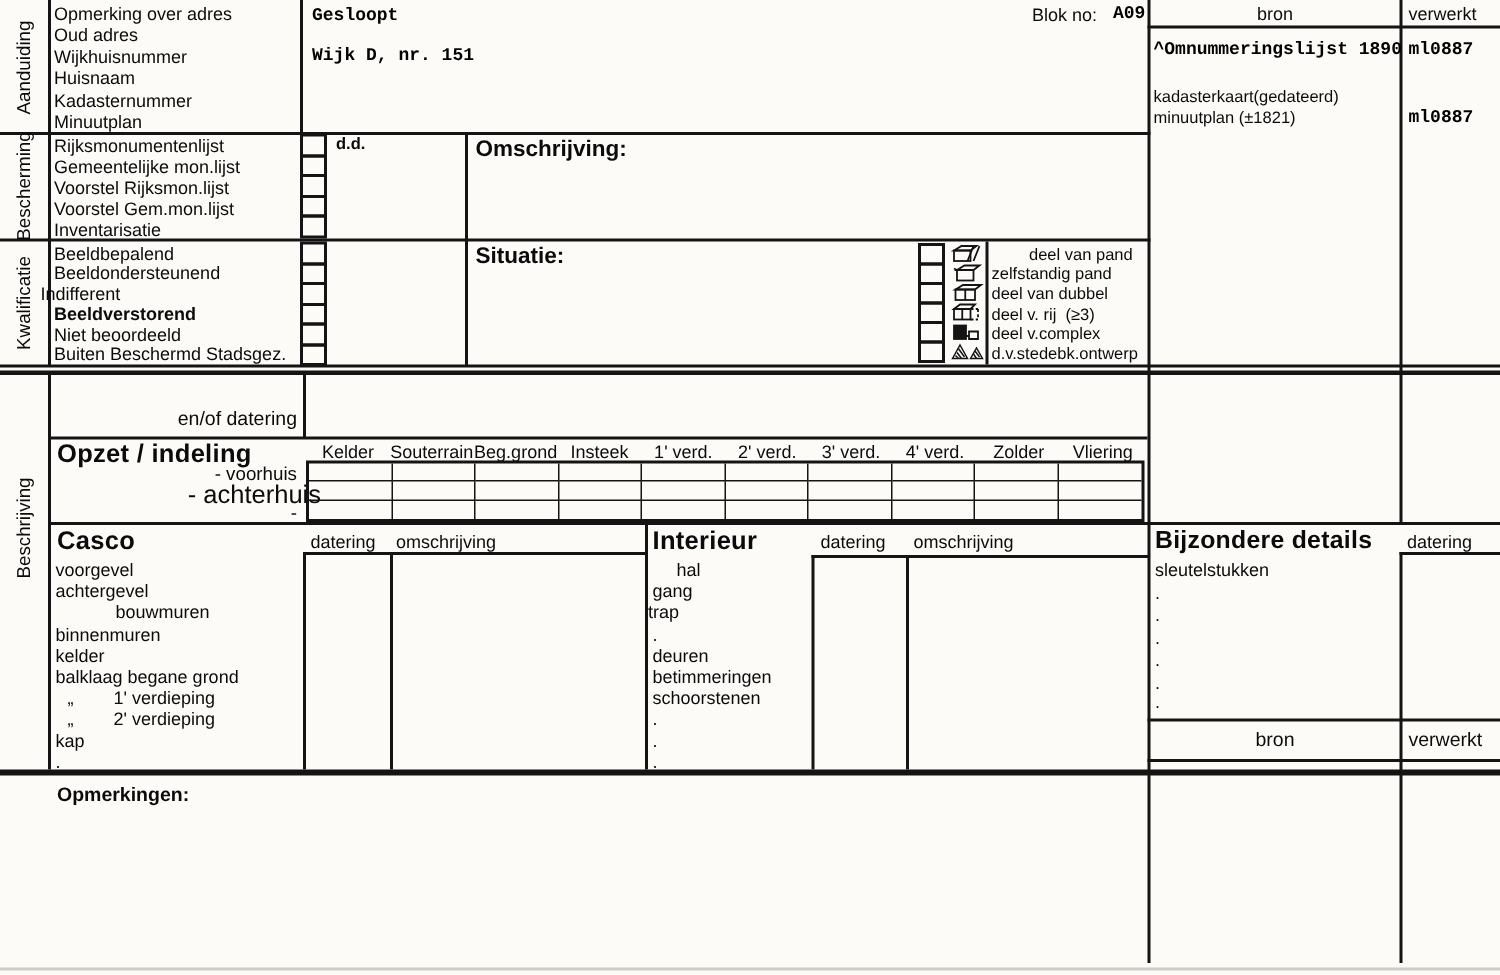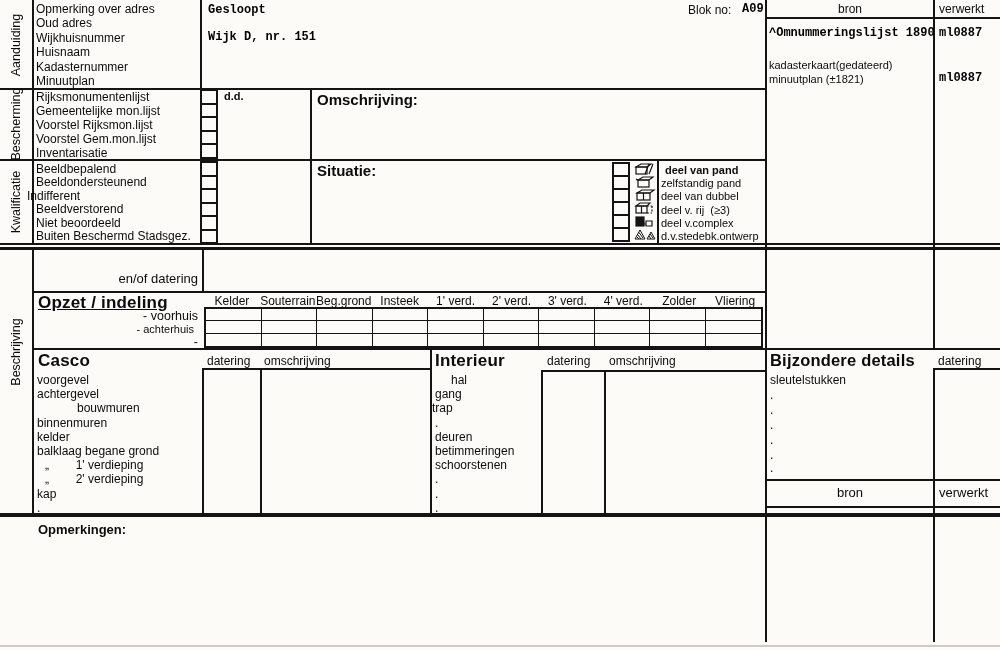--- a/index.html
+++ b/index.html
@@ -104,21 +104,21 @@
     <div class="cb"></div>
   </div>
   <div class="abs lbl-sm" style="left:224px;top:90px;font-weight:bold;">d.d.</div>
   <div class="abs field" style="left:222px;top:102px;width:86px;height:140px;"></div>
   <div class="abs med" style="left:317px;top:92px;">Omschrijving:</div>
   <div class="abs field" style="left:315px;top:108px;width:448px;height:50px;"></div>
 
   <div class="abs lbl" style="left:36px;top:163px;">Beeldbepalend</div>
   <div class="abs lbl" style="left:36px;top:176px;">Beeldondersteunend</div>
   <div class="abs lbl" style="left:27px;top:190px;">Indifferent</div>
-  <div class="abs lbl" style="left:36px;top:203px;">Beeldverstorend</div>
+  <div class="abs lbl" style="left:36px;top:203px;font-weight:bold;">Beeldverstorend</div>
   <div class="abs lbl" style="left:36px;top:217px;">Niet beoordeeld</div>
   <div class="abs lbl" style="left:36px;top:230px;">Buiten Beschermd Stadsgez.</div>
 
   <div class="abs" style="left:200px;top:161px;">
     <div class="cb"></div>
     <div class="cb"></div>
     <div class="cb"></div>
     <div class="cb"></div>
     <div class="cb"></div>
     <div class="cb"></div>
@@ -186,33 +186,33 @@
     <svg width="22" height="12" viewBox="0 0 22 12">
         <g stroke="#141414" stroke-width="1" fill="none">
           <path d="M1 11 L6 2 L11 11 Z"></path>
           <path d="M4 7 L7 11 M5 4.5 L9 10 M3 9 L5 11"></path>
           <path d="M13 11 L17 4 L21 11 Z"></path>
           <path d="M15 8 L17 11 M16 6 L19 10"></path>
         </g>
       </svg>
   </span>
 
-  <div class="abs lbl-sm" style="left:665px;top:164px;font-weight:bold;">deel van pand</div>
+  <div class="abs lbl-sm" style="left:686px;top:164px;">deel van pand</div>
   <div class="abs lbl-sm" style="left:661px;top:177px;">zelfstandig pand</div>
   <div class="abs lbl-sm" style="left:661px;top:190px;">deel van dubbel</div>
   <div class="abs lbl-sm" style="left:661px;top:204px;">deel v. rij  (≥3)</div>
   <div class="abs lbl-sm" style="left:661px;top:217px;">deel v.complex</div>
   <div class="abs lbl-sm" style="left:661px;top:230px;">d.v.stedebk.ontwerp</div>
 
   <div class="abs lbl right" style="left:38px;top:272px;width:160px;font-size:13px;">en/of datering</div>
   <div class="abs field" style="left:206px;top:252px;width:557px;height:38px;"></div>
 
-  <div class="abs big" style="left:38px;top:294px;text-decoration:underline;">Opzet / indeling</div>
+  <div class="abs big" style="left:38px;top:294px;">Opzet / indeling</div>
   <div class="abs lbl right" style="left:100px;top:310px;width:98px;font-size:12.5px;">- voorhuis</div>
-  <div class="abs lbl right" style="left:96px;top:323px;width:98px;font-size:11px;">- achterhuis</div>
+  <div class="abs lbl right" style="left:116px;top:323px;width:98px;font-size:17px;">- achterhuis</div>
   <div class="abs lbl right" style="left:100px;top:336px;width:98px;font-size:12.5px;">-</div>
 
   <div class="abs hdrflex" style="left:204px;top:294px;width:559px;">
     <span>Kelder</span>
     <span>Souterrain</span>
     <span>Beg.grond</span>
     <span>Insteek</span>
     <span>1' verd.</span>
     <span>2' verd.</span>
     <span>3' verd.</span>

